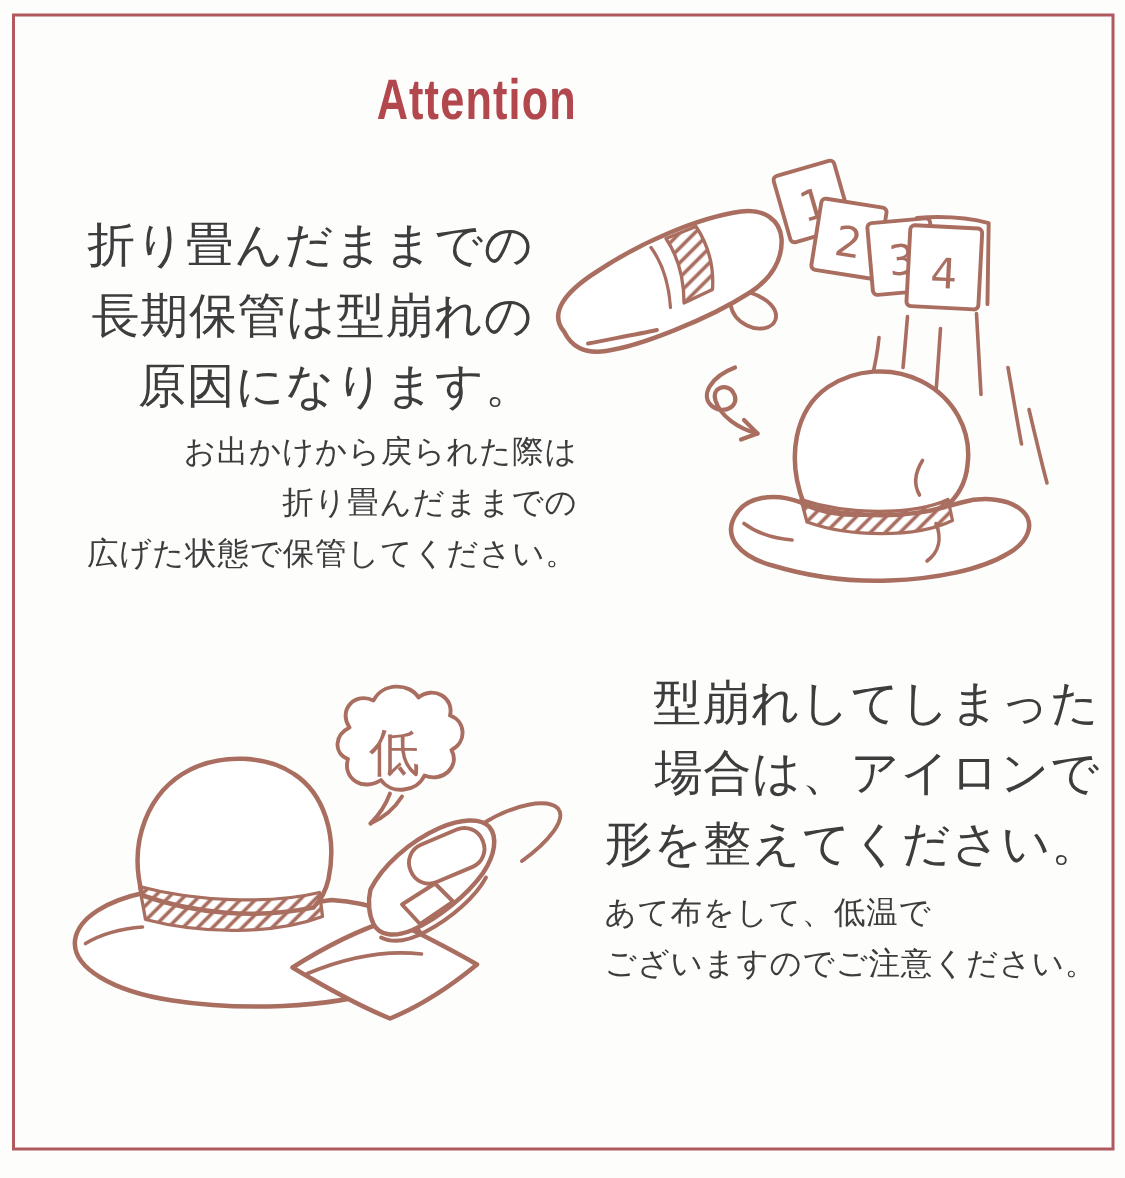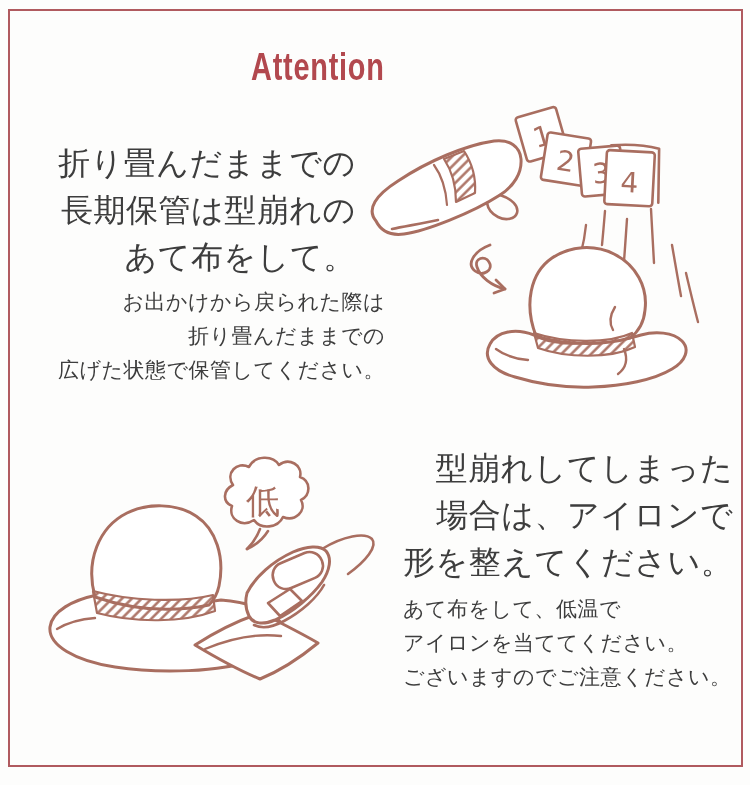--- a/index.html
+++ b/index.html
@@ -46,38 +46,37 @@
 
 <div class="frame"></div>
 
 <div class="title">
   <span class="squeeze">Attention</span>
 </div>
 
 <div class="heading" id="storage-heading">
   <div>折り畳んだままでの</div>
   <div>長期保管は型崩れの</div>
-  <div>あて布をして。</div>
+  <div>原因になります。</div>
 </div>
 
 <div class="note" id="storage-note">
   <div>お出かけから戻られた際は</div>
   <div>折り畳んだままでの</div>
   <div>広げた状態で保管してください。</div>
 </div>
 
 <div class="heading" id="iron-heading">
   <div>型崩れしてしまった</div>
   <div>場合は、アイロンで</div>
   <div>形を整えてください。</div>
 </div>
 
 <div class="note" id="iron-note">
   <div>あて布をして、低温で</div>
-  <div>アイロンを当ててください。</div>
   <div>ございますのでご注意ください。</div>
 </div>
 
 <svg class="illo" id="illo-storage" viewBox="0 0 380 305" xmlns="http://www.w3.org/2000/svg">
   <defs>
     <pattern id="hatch1" width="7" height="7" patternUnits="userSpaceOnUse" patternTransform="rotate(45)">
       <line x1="3.5" y1="0" x2="3.5" y2="7" stroke="#a96e60" stroke-width="2.4"></line>
     </pattern>
   </defs>
   <g fill="none" stroke="#a96e60" stroke-width="3" stroke-linecap="round" stroke-linejoin="round">

